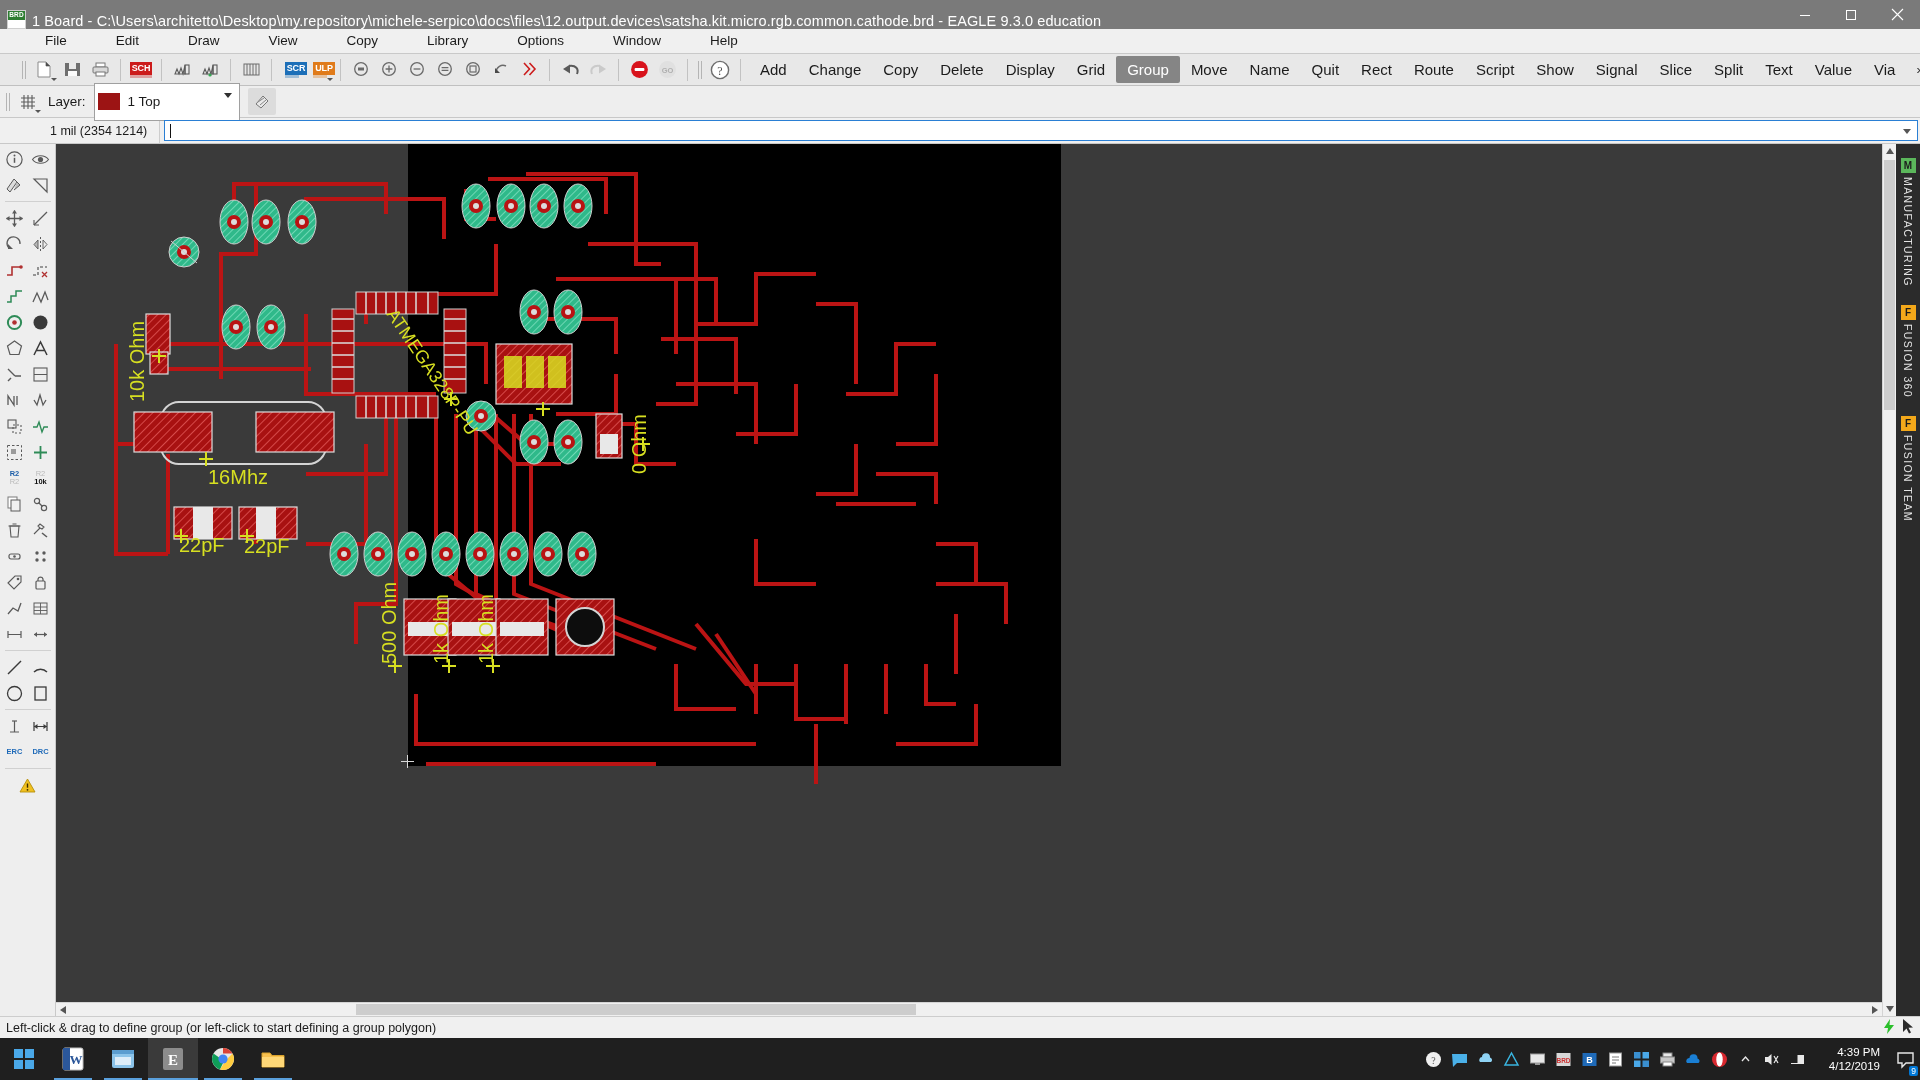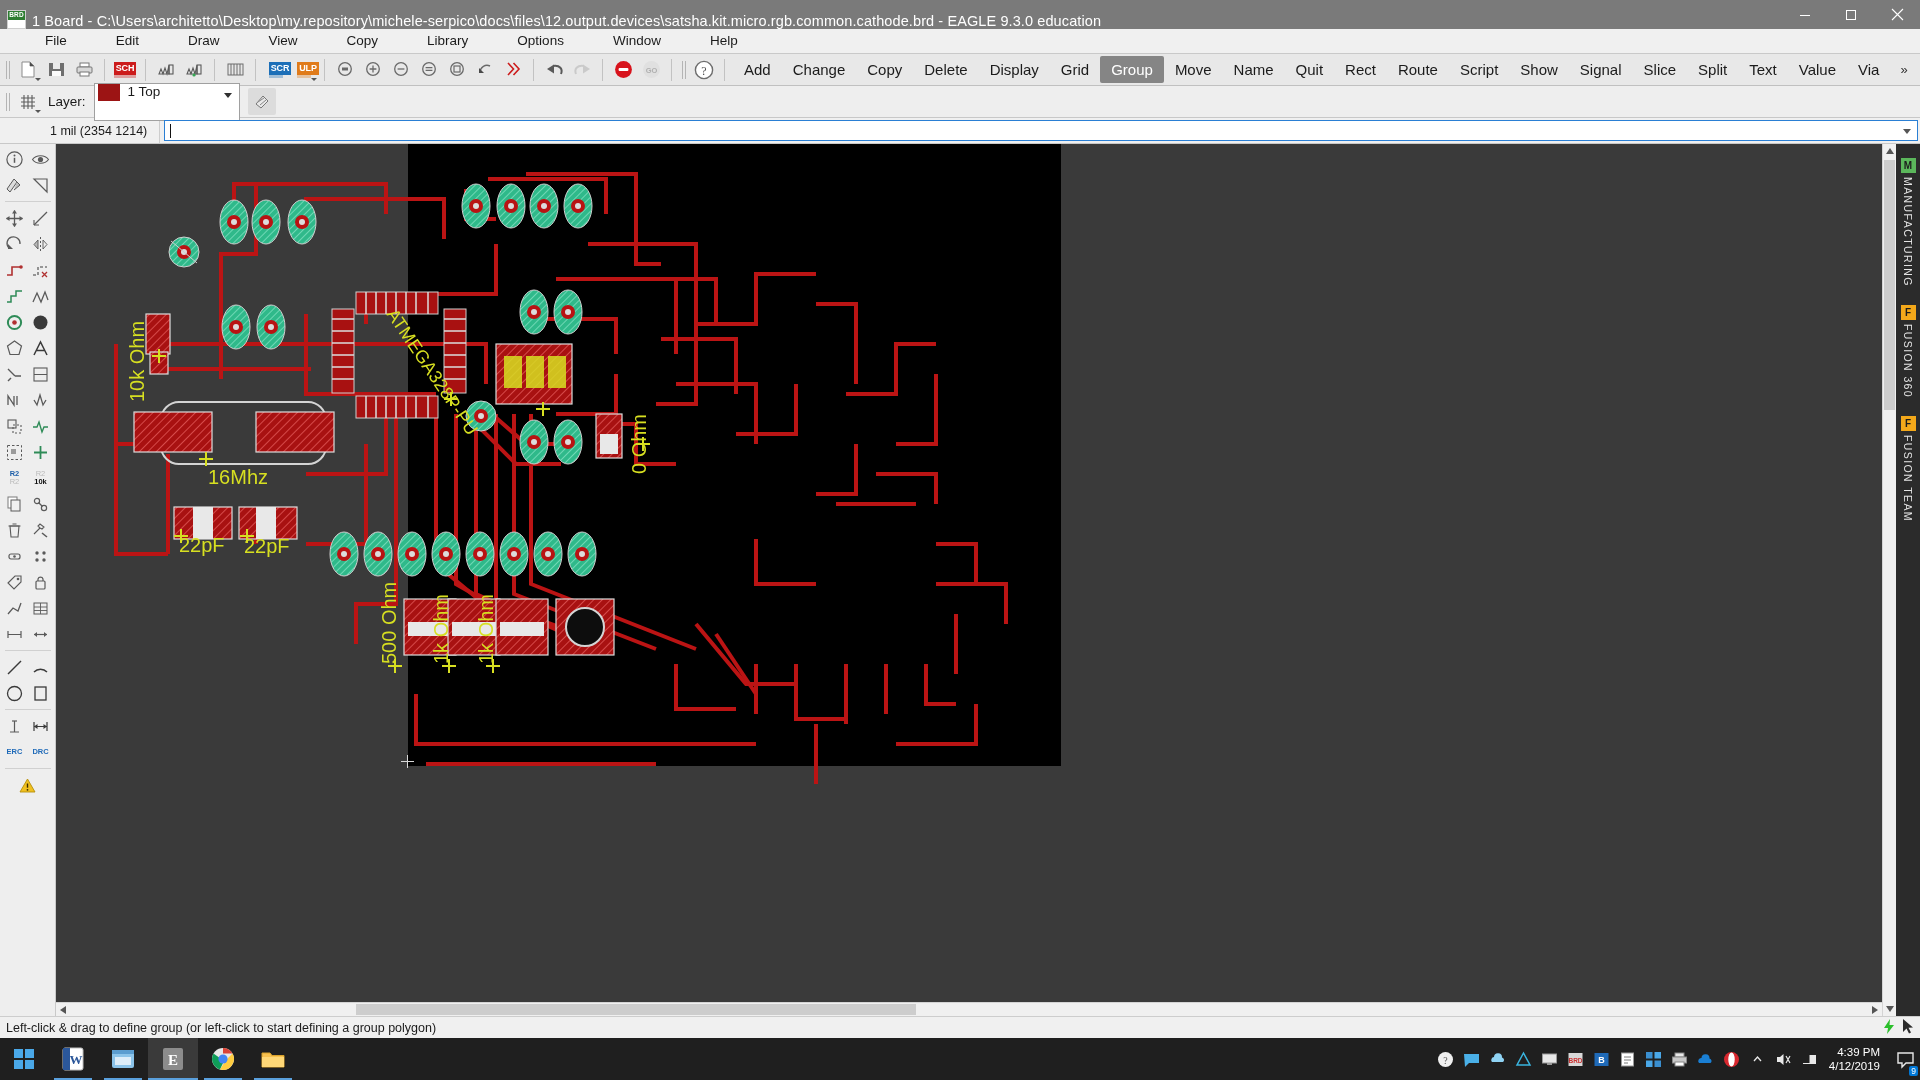--- a/index.html
+++ b/index.html
@@ -43,21 +43,21 @@
   .menubar {
     height: 24px; background: #f0f0f0; display: flex; align-items: center;
     flex: 0 0 24px; font-size: 13.5px; color: #1b1b1b; padding-left: 4px;
   }
   .menubar .mi { padding: 2px 8px; line-height: 18px; white-space: nowrap; margin-left: 33px; }
 
   
   .toolbar {
     height: 33px; background: #e8e8e8; border-top: 1px solid #c9c9c9;
     border-bottom: 1px solid #c0c0c0;
-    display: flex; align-items: center; flex: 0 0 33px; padding-left: 2px;
+    display: flex; align-items: center; flex: 0 0 33px; padding-left: 18px;
   }
   .grip { width: 8px; height: 22px; position: relative; flex: 0 0 8px; margin: 0 2px; }
   .grip::before, .grip::after {
     content: ""; position: absolute; top: 2px; bottom: 2px; width: 1px; background: #b4b4b4;
   }
   .grip::before { left: 2px; } .grip::after { left: 5px; }
   .tb-sep { width: 1px; height: 22px; background: #c2c2c2; margin: 0 6px; flex: 0 0 1px; }
   .tbtn {
     width: 28px; height: 27px; display: flex; align-items: center; justify-content: center;
     flex: 0 0 28px; position: relative; border-radius: 2px;
@@ -82,21 +82,21 @@
   .chev { font-size: 13px; color: #333; padding: 4px 8px 4px 10px; }
 
   
   .layerbar {
     height: 32px; background: #eeeeee; border-bottom: 1px solid #c8c8c8;
     display: flex; align-items: center; flex: 0 0 32px; padding-left: 2px;
   }
   .layerbar .lab { font-size: 13.5px; color: #1b1b1b; margin: 0 8px 0 6px; }
   .layersel {
     width: 146px; height: 38px; background: #fff; border: 1px solid #a0a0a0;
-    display: flex; align-items: flex-start; position: relative;
+    display: flex; align-items: center; position: relative;
   }
   .layersel .sw { width: 22px; height: 17px; background: #9c1414; margin: 0 8px 0 3px; flex:0 0 22px;}
   .layersel .txt { font-size: 13.5px; color: #1b1b1b; }
   .layersel .arw {
     position: absolute; right: 7px; top: 9px;
     border-left: 4px solid transparent; border-right: 4px solid transparent;
     border-top: 5px solid #303030;
   }
 
   
@@ -210,21 +210,21 @@
   .tapp.active { background: #3a3a3a; }
   .tapp.active::after {
     content: ""; position: absolute; bottom: 0; left: 0; right: 0; height: 2px; background: #5aa0dd;
   }
   .tray { margin-left: auto; display: flex; align-items: center; }
   .trayico {
     width: 26px; height: 42px; display: flex; align-items: center; justify-content: center;
   }
   .clock {
     display: flex; flex-direction: column; align-items: flex-end; justify-content: center;
-    font-size: 11.5px; line-height: 14px; padding: 0 10px 0 6px; color: #fff;
+    font-size: 11.5px; line-height: 14px; padding: 0 10px 0 6px; color: #fff; margin-left: 12px;
   }
   .notif { width: 30px; height: 42px; display:flex; align-items:center; justify-content:center; position: relative;}
   .notif .cnt {
     position: absolute; right: 2px; bottom: 4px; background: #0078d7; color:#fff;
     font-size: 8.5px; border-radius: 2px; padding: 0 2px; line-height: 10px;
   }
 </style>
 </head>
 <body>
 

